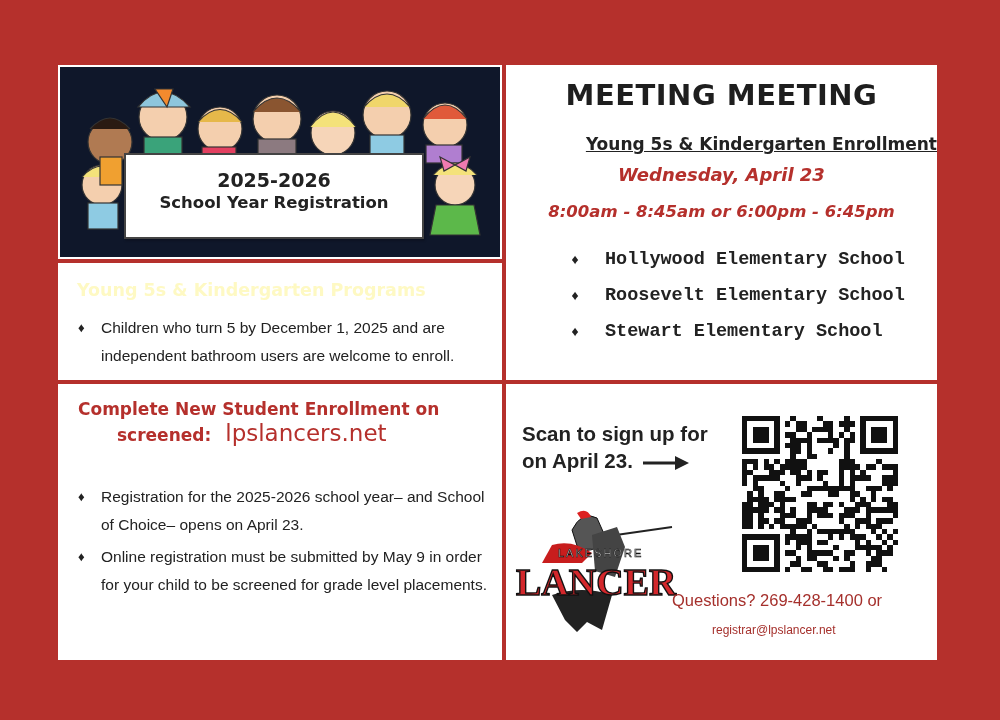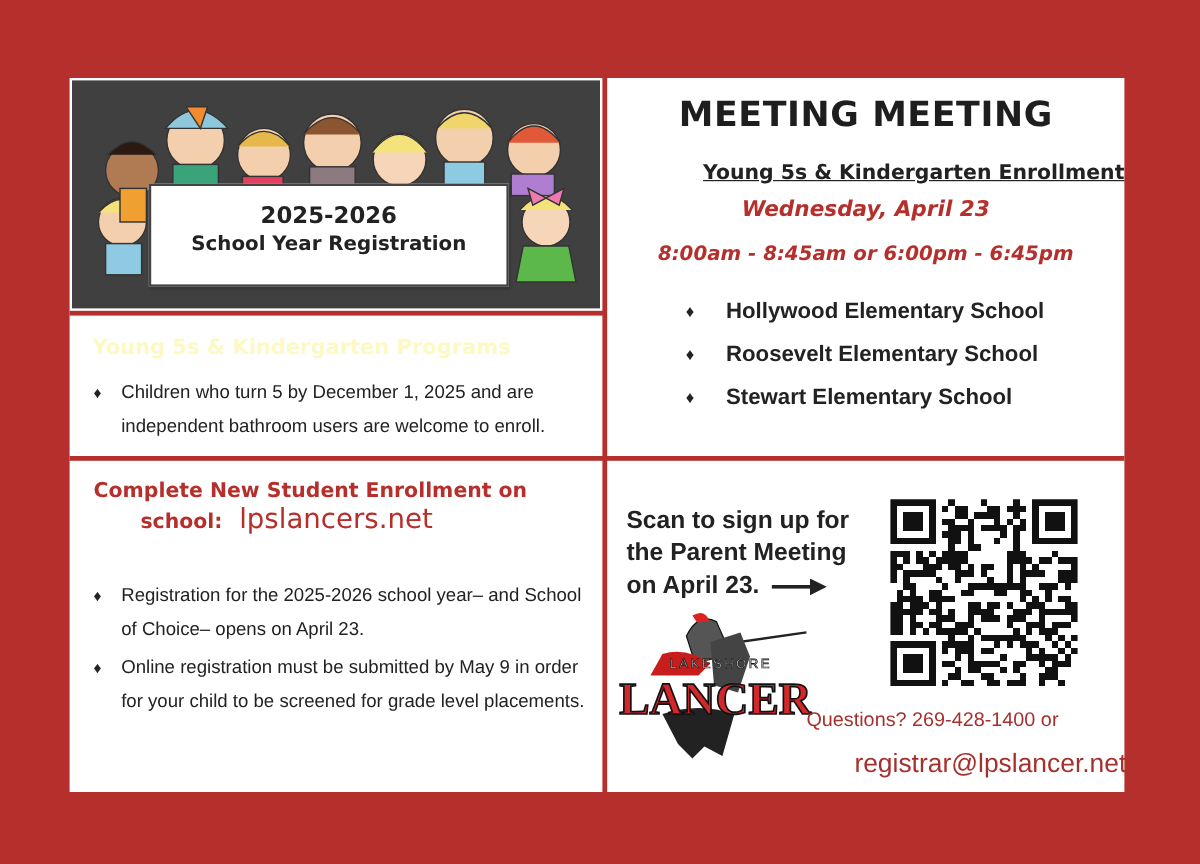--- a/index.html
+++ b/index.html
@@ -1,59 +1,59 @@
 <!DOCTYPE html>
 <html><head>
 <meta charset="utf-8">
 <style>
   html, body { margin:0; padding:0; }
   body { width:1000px; height:720px; background:#b5302c; position:relative; overflow:hidden; font-family:"Liberation Sans", sans-serif; }
   .card { position:absolute; left:58px; top:65px; width:879px; height:595px; background:#fff; }
-  .panel { position:absolute; background:#404040; box-sizing:border-box; }
+  .panel { position:absolute; background:#0f172a; box-sizing:border-box; }
   .vline { position:absolute; left:502px; top:65px; width:4px; height:595px; background:#b5302c; }
   .hline-left { position:absolute; left:58px; top:259px; width:446px; height:4px; background:#b5302c; }
   .hline-full { position:absolute; left:58px; top:380px; width:879px; height:4px; background:#b5302c; }
 
   
   .banner { left:60px; top:67px; width:440px; height:190px; }
   .kids { position:absolute; left:0; top:0; width:440px; height:190px; }
   .sign { position:absolute; left:64px; top:86px; width:296px; height:82px; background:#fff; border:2px solid #444; box-shadow:1px 2px 2px rgba(0,0,0,0.2); text-align:center; }
   .sign-year { font-family:"DejaVu Sans", sans-serif; font-weight:bold; font-size:19px; color:#222; margin-top:14px; }
   .sign-sub { font-family:"DejaVu Sans", sans-serif; font-weight:bold; font-size:16.5px; color:#222; margin-top:2px; }
 
   
   .pm-title { position:absolute; left:506px; top:78px; width:431px; text-align:center; font-family:"DejaVu Sans", sans-serif; font-weight:bold; font-size:29px; color:#1e1e1e; letter-spacing:0.5px; }
   .pm-sub { position:absolute; left:506px; top:134px; width:431px; text-align:right; font-family:"DejaVu Sans", sans-serif; font-weight:bold; font-size:17px; color:#222; text-decoration:underline; }
   .pm-date { position:absolute; left:506px; top:164px; width:431px; text-align:center; font-family:"DejaVu Sans", sans-serif; font-weight:bold; font-style:italic; font-size:18px; color:#b5302c; }
   .pm-times { position:absolute; left:506px; top:202px; width:431px; text-align:center; font-family:"DejaVu Sans", sans-serif; font-weight:bold; font-style:italic; font-size:16.5px; color:#b5302c; white-space:nowrap; }
   .schools { position:absolute; left:567px; top:241px; margin:0; padding:0; list-style:none; }
   .schools li { display:flex; align-items:center; height:36px; }
   .diamond { display:inline-block; width:16px; font-size:14px; color:#222; margin-right:22px; text-align:center; }
-  .school-name { font-family:Liberation Sans, sans-serif; font-weight:bold; font-size:18.5px; color:#222; }
+  .school-name { font-family:Liberation Mono, monospace; font-weight:bold; font-size:18.5px; color:#222; }
 
   
   .prog-title { position:absolute; left:77px; top:280px; font-family:"DejaVu Sans", sans-serif; font-weight:bold; font-size:17.5px; color:#fef9c3; white-space:nowrap; }
   .bullet-block { position:absolute; font-family:"Liberation Sans", sans-serif; font-size:15.5px; color:#222; line-height:28px; }
   .bullet-block .b { position:absolute; left:-23px; top:0; font-size:13px; }
   .prog-text { left:101px; top:314px; width:395px; }
 
   
   .enr-title { position:absolute; left:78px; top:397px; font-family:"DejaVu Sans", sans-serif; font-weight:bold; font-size:17px; color:#b5302c; line-height:24px; }
   .enr-title .l2, .enr-title .l3 { padding-left:39px; display:block; }
   .enr-url { font-family:"DejaVu Sans", sans-serif; font-weight:normal; font-size:23px; color:#b5302c; margin-left:14px; }
   .reg1 { left:101px; top:483px; width:400px; }
   .reg2 { left:101px; top:543px; width:400px; }
 
   
   .scan-text { position:absolute; left:522px; top:420px; font-family:"Liberation Sans", sans-serif; font-weight:bold; font-size:20.5px; color:#222; line-height:27px; }
   .arrow { display:inline-block; vertical-align:middle; margin-left:10px; }
   .qr { position:absolute; left:742px; top:416px; width:156px; height:156px; }
   .logo { position:absolute; left:512px; top:505px; width:165px; height:130px; }
   .questions { position:absolute; left:672px; top:591px; font-family:"Liberation Sans", sans-serif; font-size:16.5px; color:#a5302c; white-space:nowrap; }
-  .email { position:absolute; left:712px; top:623px; font-family:"Liberation Sans", sans-serif; font-size:22px; color:#a5302c; white-space:nowrap; }
+  .email { position:absolute; left:712px; top:623px; font-family:"Liberation Sans", sans-serif; font-size:12px; color:#a5302c; white-space:nowrap; }
 </style>
 </head>
 <body>
 
 <div class="card"></div>
 
 <div class="panel banner">
   <svg class="kids" viewBox="0 0 440 190">
 
     <g stroke="#333" stroke-width="1.2">
@@ -113,34 +113,33 @@
 </ul>
 
 <div class="prog-title">Young 5s &amp; Kindergarten Programs</div>
 <div class="bullet-block prog-text">
   <span class="b">♦</span>
   <span>Children who turn 5 by December 1, 2025 and are independent  bathroom users are welcome to enroll.</span>
 </div>
 
 <div class="enr-title">
   <span>Complete New Student Enrollment on</span>
-  <span class="l3"><span>school:</span><span class="enr-url">lpslancers.net</span></span>
+  <span class="l3"><span>screened:</span><span class="enr-url">lpslancers.net</span></span>
 </div>
 <div class="bullet-block reg1">
   <span class="b">♦</span>
   <span>Registration for the 2025-2026 school year– and School of Choice– opens on April 23.</span>
 </div>
 <div class="bullet-block reg2">
   <span class="b">♦</span>
   <span>Online registration must be submitted by May 9 in order for your child to be screened for grade level placements.</span>
 </div>
 
 <div class="scan-text">
   <div>Scan to sign up for</div>
-  <div>the Parent Meeting</div>
   <div><span>on April 23.</span><svg class="arrow" width="46" height="14" viewBox="0 0 46 14">
         <rect x="0" y="5.5" width="34" height="3" fill="#222"></rect>
         <polygon points="32,0 46,7 32,14" fill="#222"></polygon>
       </svg></div>
 </div>
 
 <svg class="qr" id="qr" viewBox="0 0 29 29" shape-rendering="crispEdges">
     <rect x="9" y="0" width="1" height="1" fill="#111"></rect>
     <rect x="14" y="0" width="1" height="1" fill="#111"></rect>
     <rect x="19" y="0" width="1" height="1" fill="#111"></rect>

